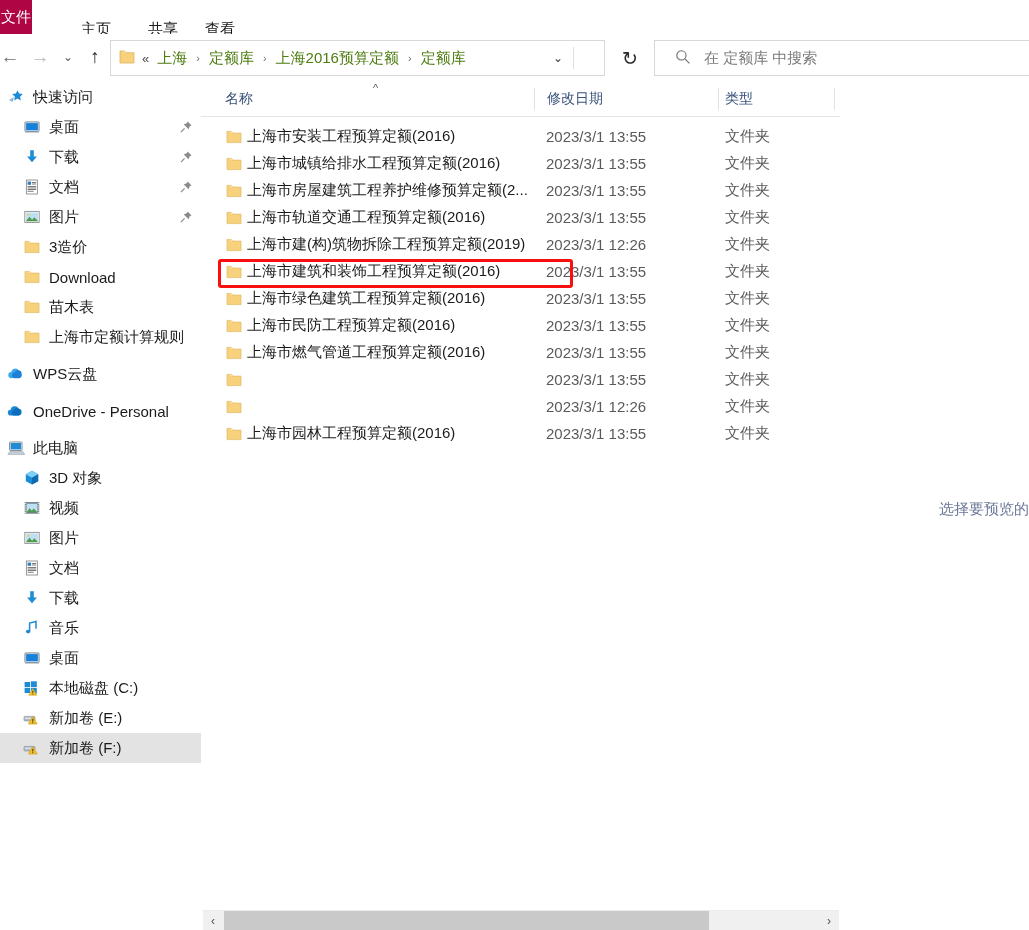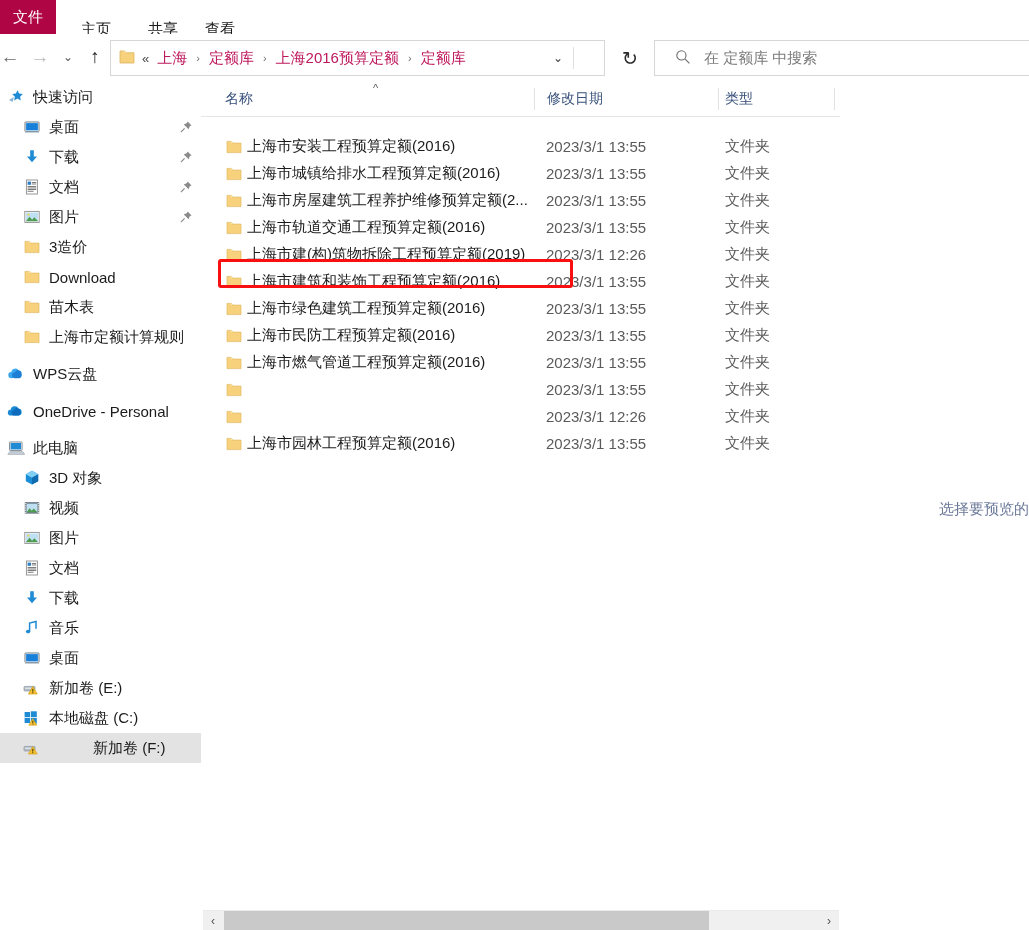--- a/index.html
+++ b/index.html
@@ -22,21 +22,21 @@
   #ribbon-tabs {
     position: absolute;
     left: 0; top: 0;
     width: 1029px; height: 34px;
     background: #ffffff;
     border-bottom: 1px solid #e4e4e4;
   }
   .tab-file {
     position: absolute;
     left: 0; top: 0;
-    width: 56px; height: 34px;
+    width: 32px; height: 34px;
     background: #b00544;
     color: #ffffff;
     font-size: 15px;
     display: flex;
     align-items: center;
     justify-content: center;
     cursor: default;
   }
   .tab-item {
     position: absolute;
@@ -89,21 +89,21 @@
     margin-left: 8px;
     margin-right: 4px;
     display: block;
   }
   .crumb-sep-dbl {
     color: #4a4a4a;
     font-size: 13px;
     padding: 0 5px 0 3px;
   }
   .crumb {
-    color: #be185d;
+    color: #4d7c0f;
     font-size: 15px;
     padding: 1px 3px;
     cursor: default;
     white-space: nowrap;
   }
   .crumb-arrow {
     color: #6d6d6d;
     font-size: 11px;
     padding: 0 6px;
     cursor: default;
@@ -158,21 +158,21 @@
     overflow: hidden;
   }
   .sb-item {
     position: relative;
     height: 30px;
     display: flex;
     align-items: center;
     cursor: default;
     white-space: nowrap;
   }
-  .sb-item.selected { background: #e3e3e3; gap: 44px; }
+  .sb-item.selected { background: #e3e3e3; }
   .sb-label {
     font-size: 15px;
     color: #1b1b1b;
     overflow: hidden;
     text-overflow: ellipsis;
   }
   .sb-icon {
     width: 20px; height: 20px;
     margin-right: 7px;
     flex: 0 0 20px;
@@ -219,21 +219,21 @@
   #sort-indicator {
     position: absolute;
     left: 172px; top: 1px;
     color: #5a5a5a;
     font-size: 11px;
     line-height: 10px;
   }
 
   #file-rows {
     position: absolute;
-    left: 0; top: 51px;
+    left: 0; top: 41px;
     width: 828px;
     height: 785px;
     overflow: hidden;
   }
   .file-row {
     position: relative;
     height: 27px;
     display: flex;
     align-items: center;
     cursor: default;
@@ -597,45 +597,45 @@
           <rect x="2" y="4" width="14" height="9.5" rx="0.6" fill="#ffffff" stroke="#6d7a86" stroke-width="1"></rect>
           <rect x="3.1" y="5.1" width="11.8" height="7.3" fill="#1880d8"></rect>
           <rect x="2" y="13.6" width="14" height="1.2" fill="#b9c3cc"></rect>
         </svg>
       </span>
       <span class="sb-label">桌面</span>
     </div>
     <div class="sb-item lvl1">
       <span class="sb-icon">
         <svg width="18" height="18" viewBox="0 0 18 18">
-          <rect x="1" y="7.4" width="11" height="4.6" rx="0.8" fill="#b3bcc4" stroke="#8d979f" stroke-width="0.7"></rect>
-          <rect x="2" y="8.7" width="6.4" height="1.1" fill="#e8ecef"></rect>
-          <circle cx="10.2" cy="9.7" r="0.8" fill="#5f6b75"></circle>
-          <path d="M9.8 7.5l4.4 7.5H5.4z" fill="#f5c233" stroke="#d49f12" stroke-width="0.7"></path>
-          <rect x="9.3" y="9.9" width="1" height="2.7" fill="#3a3000"></rect>
-          <rect x="9.3" y="13.2" width="1" height="1" fill="#3a3000"></rect>
-        </svg>
-      </span>
-      <span class="sb-label">新加卷 (E:)</span>
-    </div>
-    <div class="sb-item lvl1">
-      <span class="sb-icon">
-        <svg width="18" height="18" viewBox="0 0 18 18">
           <g fill="#1e8bd4">
             <rect x="1.6" y="3" width="5.4" height="5.1"></rect>
             <rect x="7.8" y="2.3" width="6" height="5.8"></rect>
             <rect x="1.6" y="8.9" width="5.4" height="5.1"></rect>
             <rect x="7.8" y="8.9" width="6" height="5.8"></rect>
           </g>
           <path d="M9.8 9.6l4 6.6h-8z" fill="#f5c233" stroke="#d49f12" stroke-width="0.6"></path>
           <rect x="9.4" y="11.6" width="0.9" height="2.4" fill="#3a3000"></rect>
           <rect x="9.4" y="14.6" width="0.9" height="0.9" fill="#3a3000"></rect>
         </svg>
       </span>
       <span class="sb-label">本地磁盘 (C:)</span>
+    </div>
+    <div class="sb-item lvl1">
+      <span class="sb-icon">
+        <svg width="18" height="18" viewBox="0 0 18 18">
+          <rect x="1" y="7.4" width="11" height="4.6" rx="0.8" fill="#b3bcc4" stroke="#8d979f" stroke-width="0.7"></rect>
+          <rect x="2" y="8.7" width="6.4" height="1.1" fill="#e8ecef"></rect>
+          <circle cx="10.2" cy="9.7" r="0.8" fill="#5f6b75"></circle>
+          <path d="M9.8 7.5l4.4 7.5H5.4z" fill="#f5c233" stroke="#d49f12" stroke-width="0.7"></path>
+          <rect x="9.3" y="9.9" width="1" height="2.7" fill="#3a3000"></rect>
+          <rect x="9.3" y="13.2" width="1" height="1" fill="#3a3000"></rect>
+        </svg>
+      </span>
+      <span class="sb-label">新加卷 (E:)</span>
     </div>
     <div class="sb-item lvl1 selected">
       <span class="sb-icon">
         <svg width="18" height="18" viewBox="0 0 18 18">
           <rect x="1" y="7.4" width="11" height="4.6" rx="0.8" fill="#b3bcc4" stroke="#8d979f" stroke-width="0.7"></rect>
           <rect x="2" y="8.7" width="6.4" height="1.1" fill="#e8ecef"></rect>
           <circle cx="10.2" cy="9.7" r="0.8" fill="#5f6b75"></circle>
           <path d="M9.8 7.5l4.4 7.5H5.4z" fill="#f5c233" stroke="#d49f12" stroke-width="0.7"></path>
           <rect x="9.3" y="9.9" width="1" height="2.7" fill="#3a3000"></rect>
           <rect x="9.3" y="13.2" width="1" height="1" fill="#3a3000"></rect>

